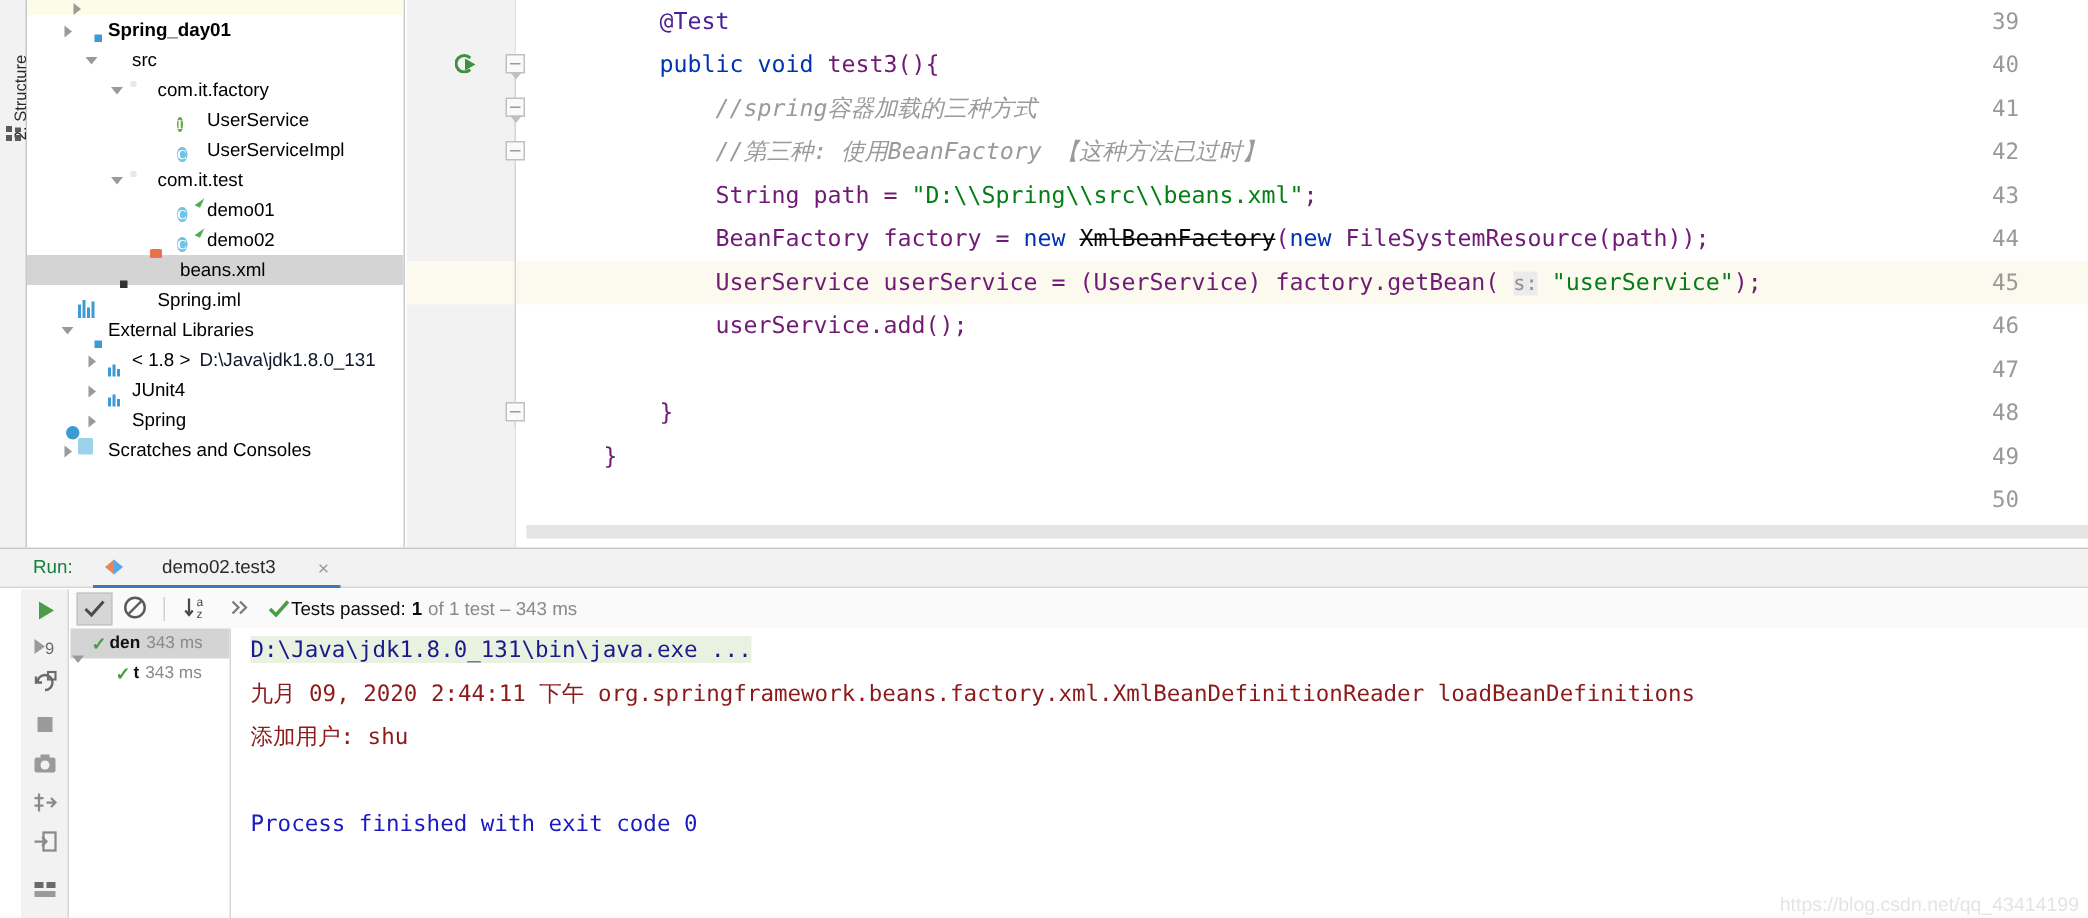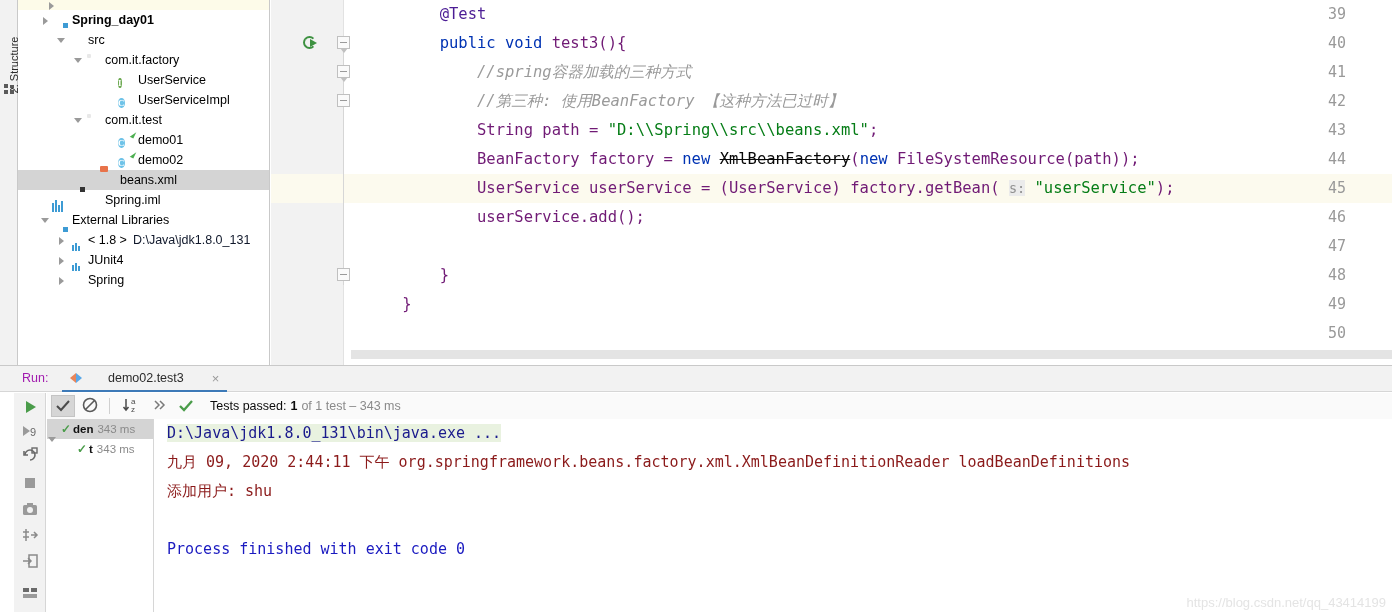--- a/index.html
+++ b/index.html
@@ -170,21 +170,21 @@
   
   .run-panel {
     position:absolute; left:0; top:365px; width:1392px; height:247px;
     background:#ffffff; border-top:1px solid #c9c9c9;
   }
   .run-tabbar {
     position:absolute; left:0; top:0; width:1392px; height:26px;
     background:#f2f2f2; border-bottom:1px solid #d6d6d6;
   }
   .run-label {
-    position:absolute; left:22px; top:5px; font-size:12.5px; color:#a21caf;
+    position:absolute; left:22px; top:5px; font-size:12.5px; color:#15803d;
   }
   .run-tab {
     position:absolute; left:62px; top:0; height:26px; display:flex; align-items:center;
     padding:0 8px; border-bottom:2px solid #3d7ab8; background:#f2f2f2;gap:20px;
   }
   .run-tab .lbl { font-size:12.5px; color:#2b2b2b; margin-left:6px;}
   .run-tab .close { margin-left:8px; color:#9a9a9a; font-size:13px; }
   .ic-testrun { width:12px;height:12px;position:relative;}
   .ic-testrun::before{content:"";position:absolute;left:0;top:1px;border-right:6px solid #e8855a;border-top:5px solid transparent;border-bottom:5px solid transparent;}
   .ic-testrun::after{content:"";position:absolute;left:6px;top:1px;border-left:6px solid #5aa8e8;border-top:5px solid transparent;border-bottom:5px solid transparent;}
@@ -331,20 +331,26 @@
         <span style="display:inline-block;width:38px"></span>
         <span class="arrow right"></span>
         <span class="ticon"><span class="ic-jar"><i></i><i></i><i></i></span></span>
         <span class="tlabel">JUnit4</span>
       </div>
       <div class="tree-row">
         <span style="display:inline-block;width:38px"></span>
         <span class="arrow right"></span>
         <span class="ticon"><span class="ic-jar"><i></i><i></i><i></i></span></span>
         <span class="tlabel">Spring</span>
+      </div>
+      <div class="tree-row">
+        <span style="display:inline-block;width:22px"></span>
+        <span class="arrow right"></span>
+        <span class="ticon"><span class="ic-scratch"></span></span>
+        <span class="tlabel">Scratches and Consoles</span>
       </div>
     </div>
 
   <div class="editor">
     <div class="gutter"></div>
     <div class="gutter-sep"></div>
     <div id="editor-hl-band">
         <div class="hl-band" style="top: 174px;"></div>
       </div>
     <div id="gutter-nums">
@@ -460,21 +466,21 @@
       </div>
       <div class="tbtn">
         <svg width="22" height="20" viewBox="0 0 22 20">
             <path d="M7,6 L11,10 L7,14 M12,6 L16,10 L12,14" stroke="#7a7a7a" stroke-width="1.5" fill="none"></path>
           </svg>
       </div>
       <div class="tb-status">
         <svg width="16" height="14" viewBox="0 0 16 14">
             <path d="M2,7 L6,11 L14,2" stroke="#4a9c4a" stroke-width="2.3" fill="none"></path>
           </svg>
-        <span class="pass" style="margin-left:16px;">Tests passed:</span>
+        <span class="pass" style="margin-left:0;">Tests passed:</span>
         <span class="num" style="margin-left:4px;">1</span>
         <span class="grey" style="margin-left:4px;">of 1 test – 343 ms</span>
       </div>
     </div>
 
     <div class="test-tree" id="test-tree">
         <div class="tt-row sel">
           <span style="display:inline-block;width:0px"></span>
           <span class="tt-arrow down"></span>
           <span class="tick">✓</span>

